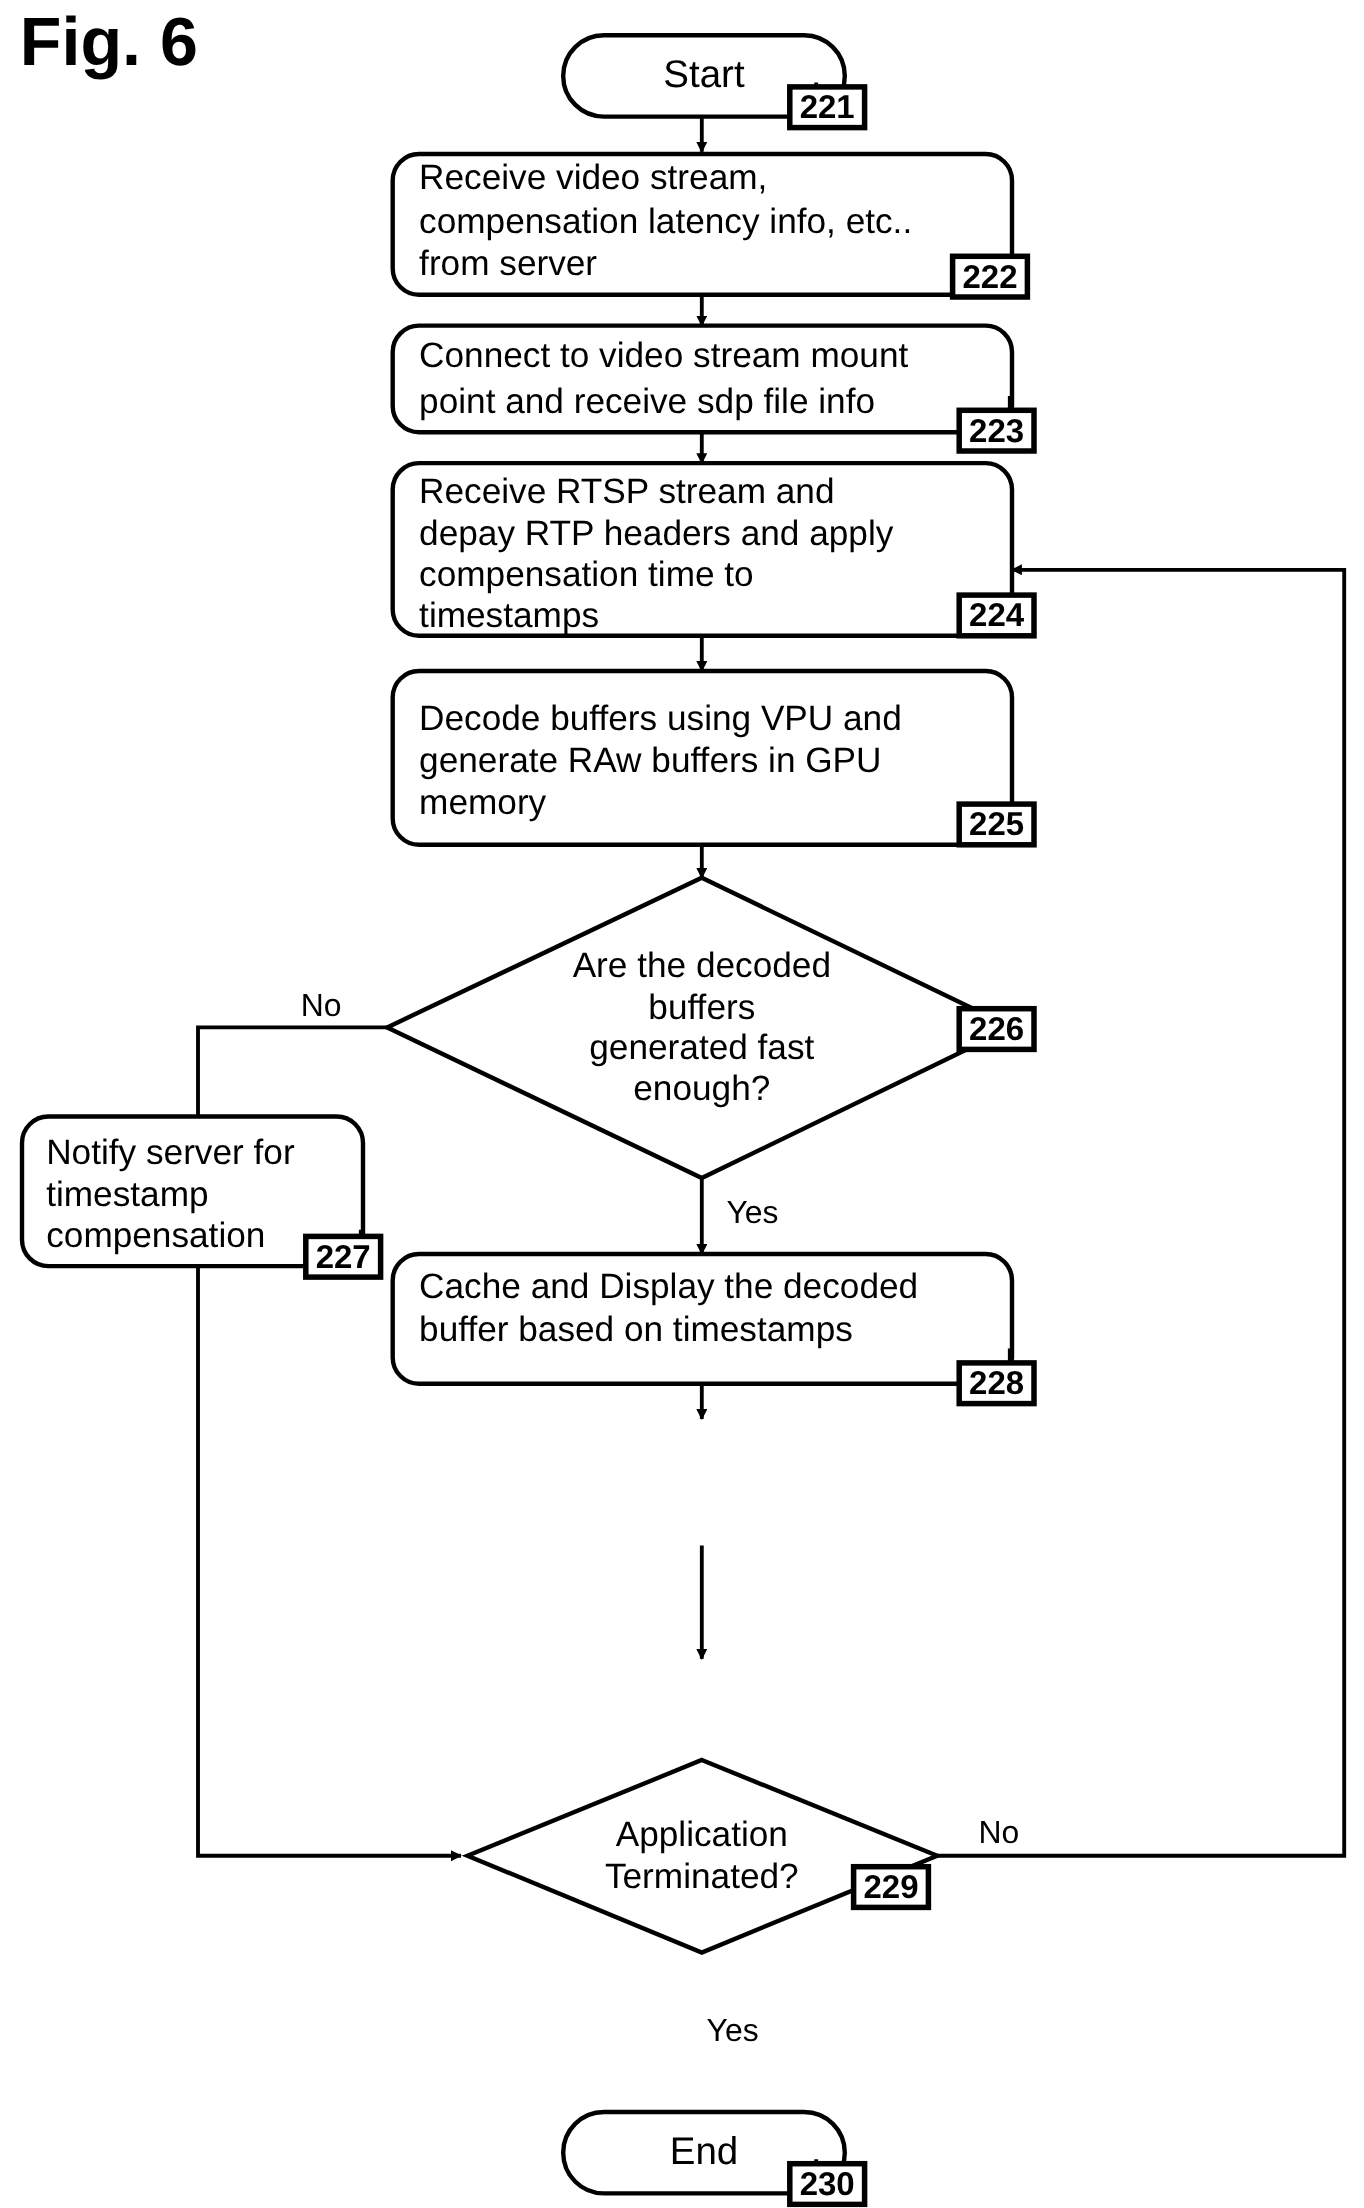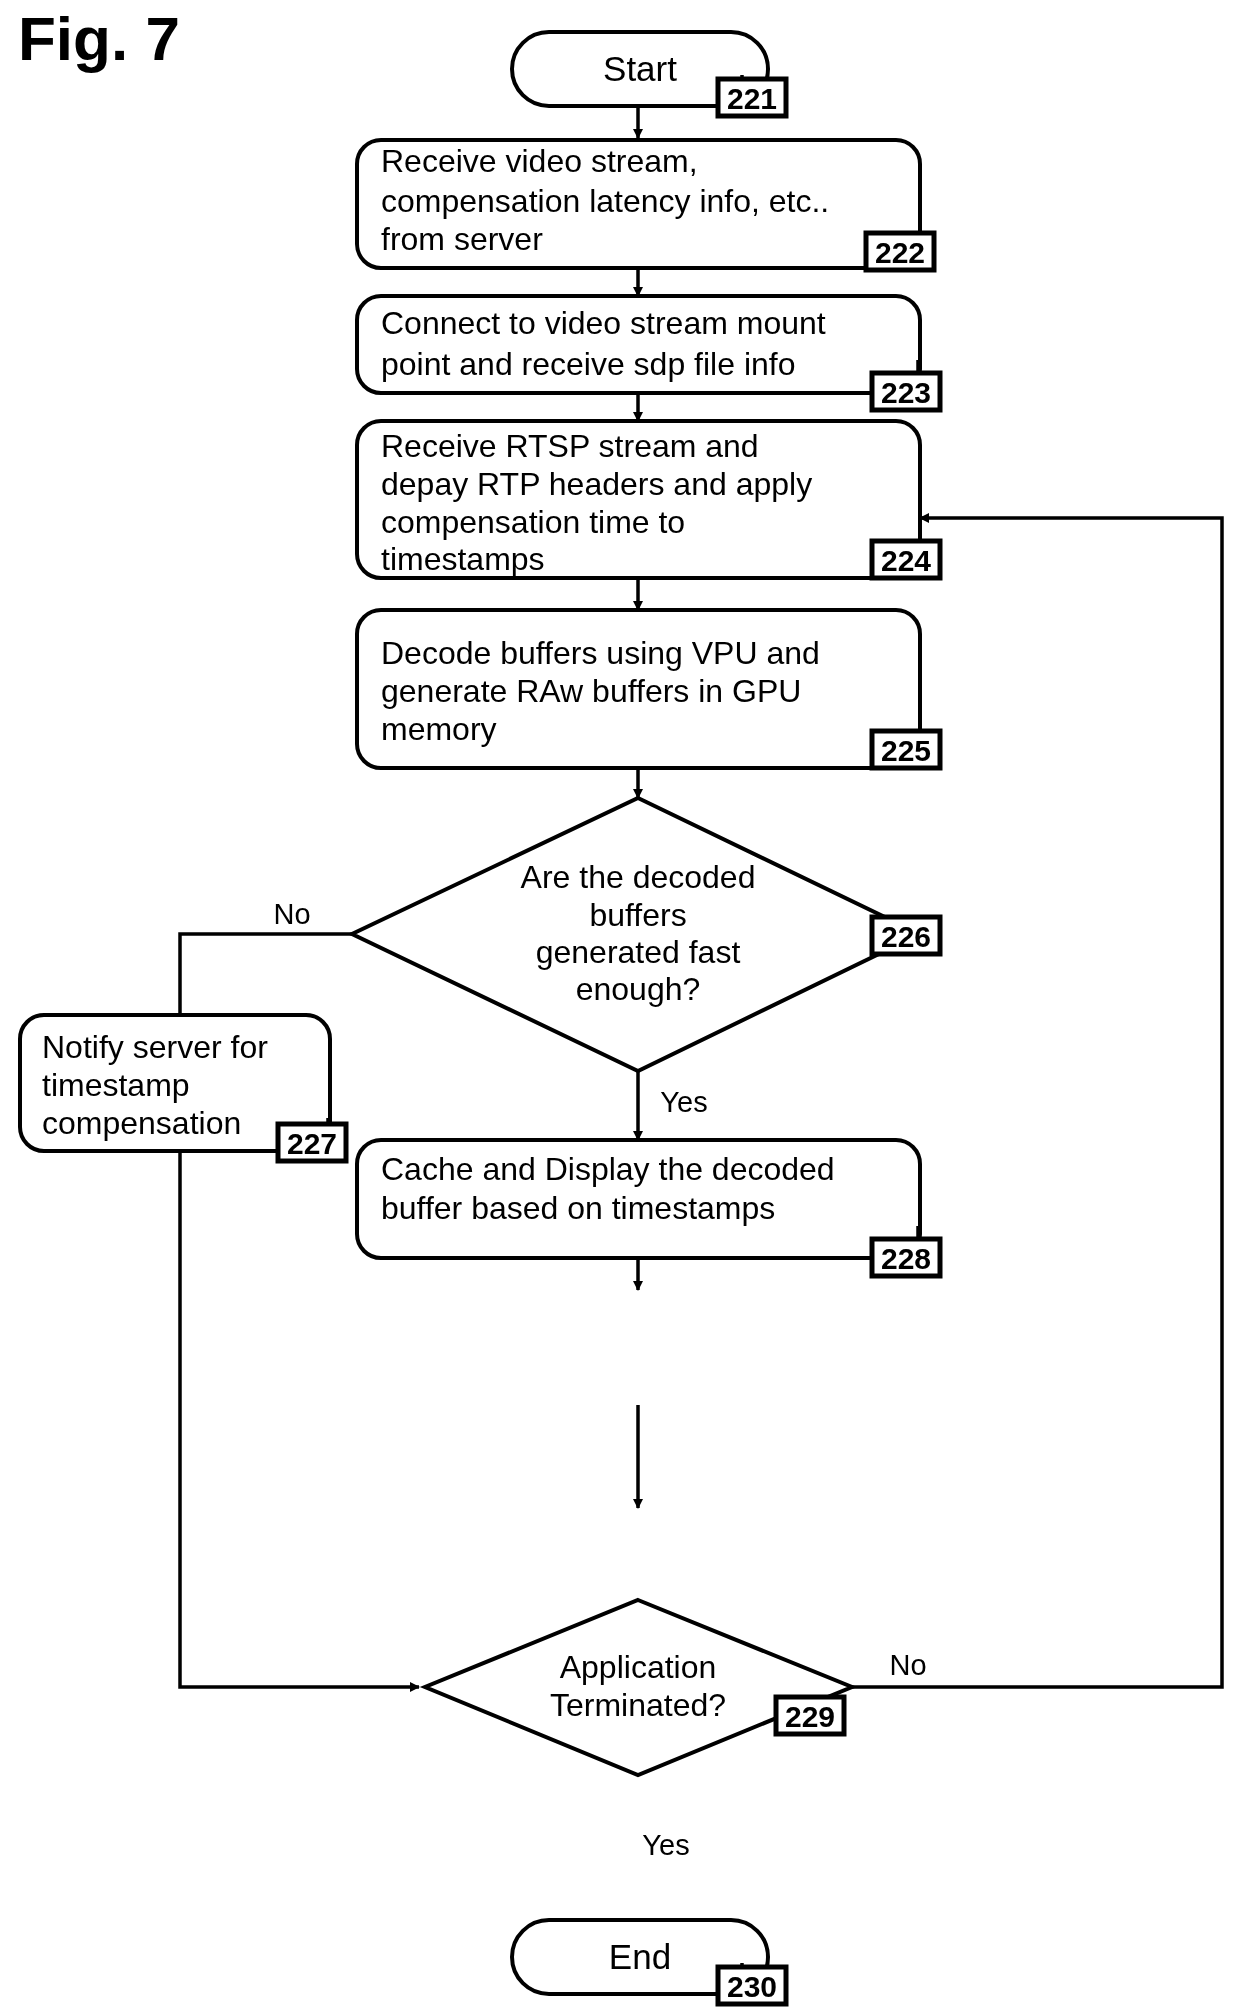--- a/index.html
+++ b/index.html
@@ -84,21 +84,21 @@
     fill: #000000;
     text-anchor: middle;
     dominant-baseline: central;
   }
 </style>
 </head>
 <body>
 
 <div id="page">
 
-  <div id="fig-label">Fig. 7</div>
+  <div id="fig-label">Fig. 6</div>
 
   <svg id="flow" viewBox="0 0 1240 2007">
     <defs>
       <marker id="arrow" markerWidth="12" markerHeight="12" refX="9" refY="5" orient="auto" markerUnits="userSpaceOnUse">
         <path d="M0,0 L10,5 L0,10 Z" fill="#000000"></path>
       </marker>
     </defs>
 
     <path class="conn" d="M 638,107 L 638,138" marker-end="url(#arrow)"></path>
 

